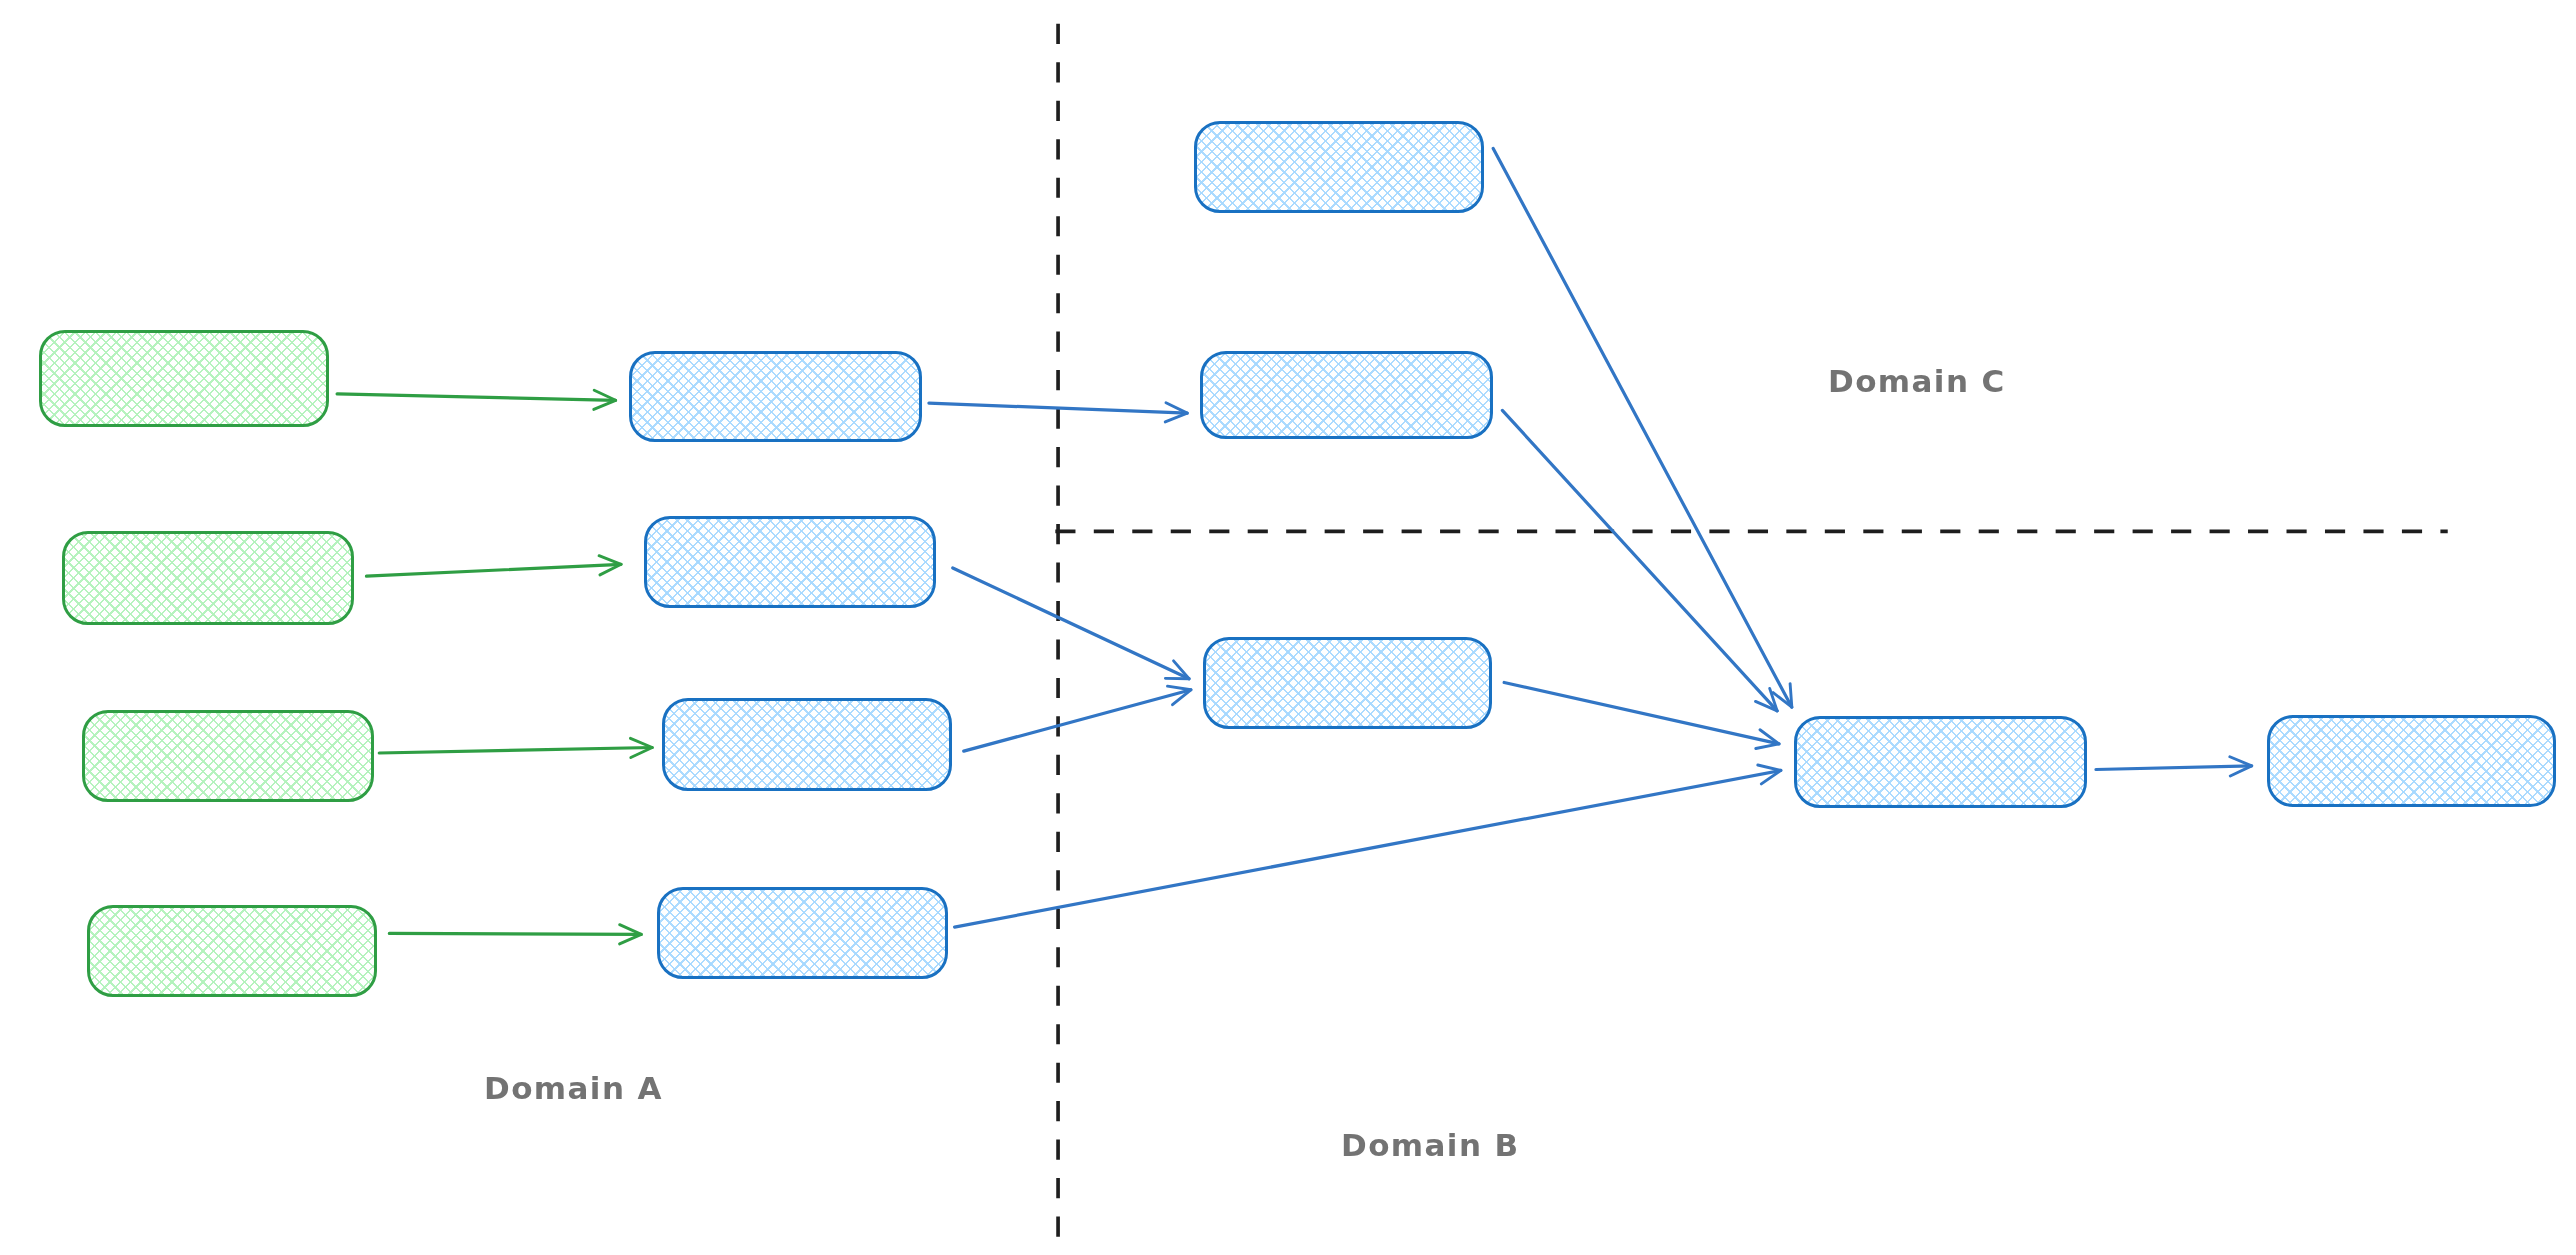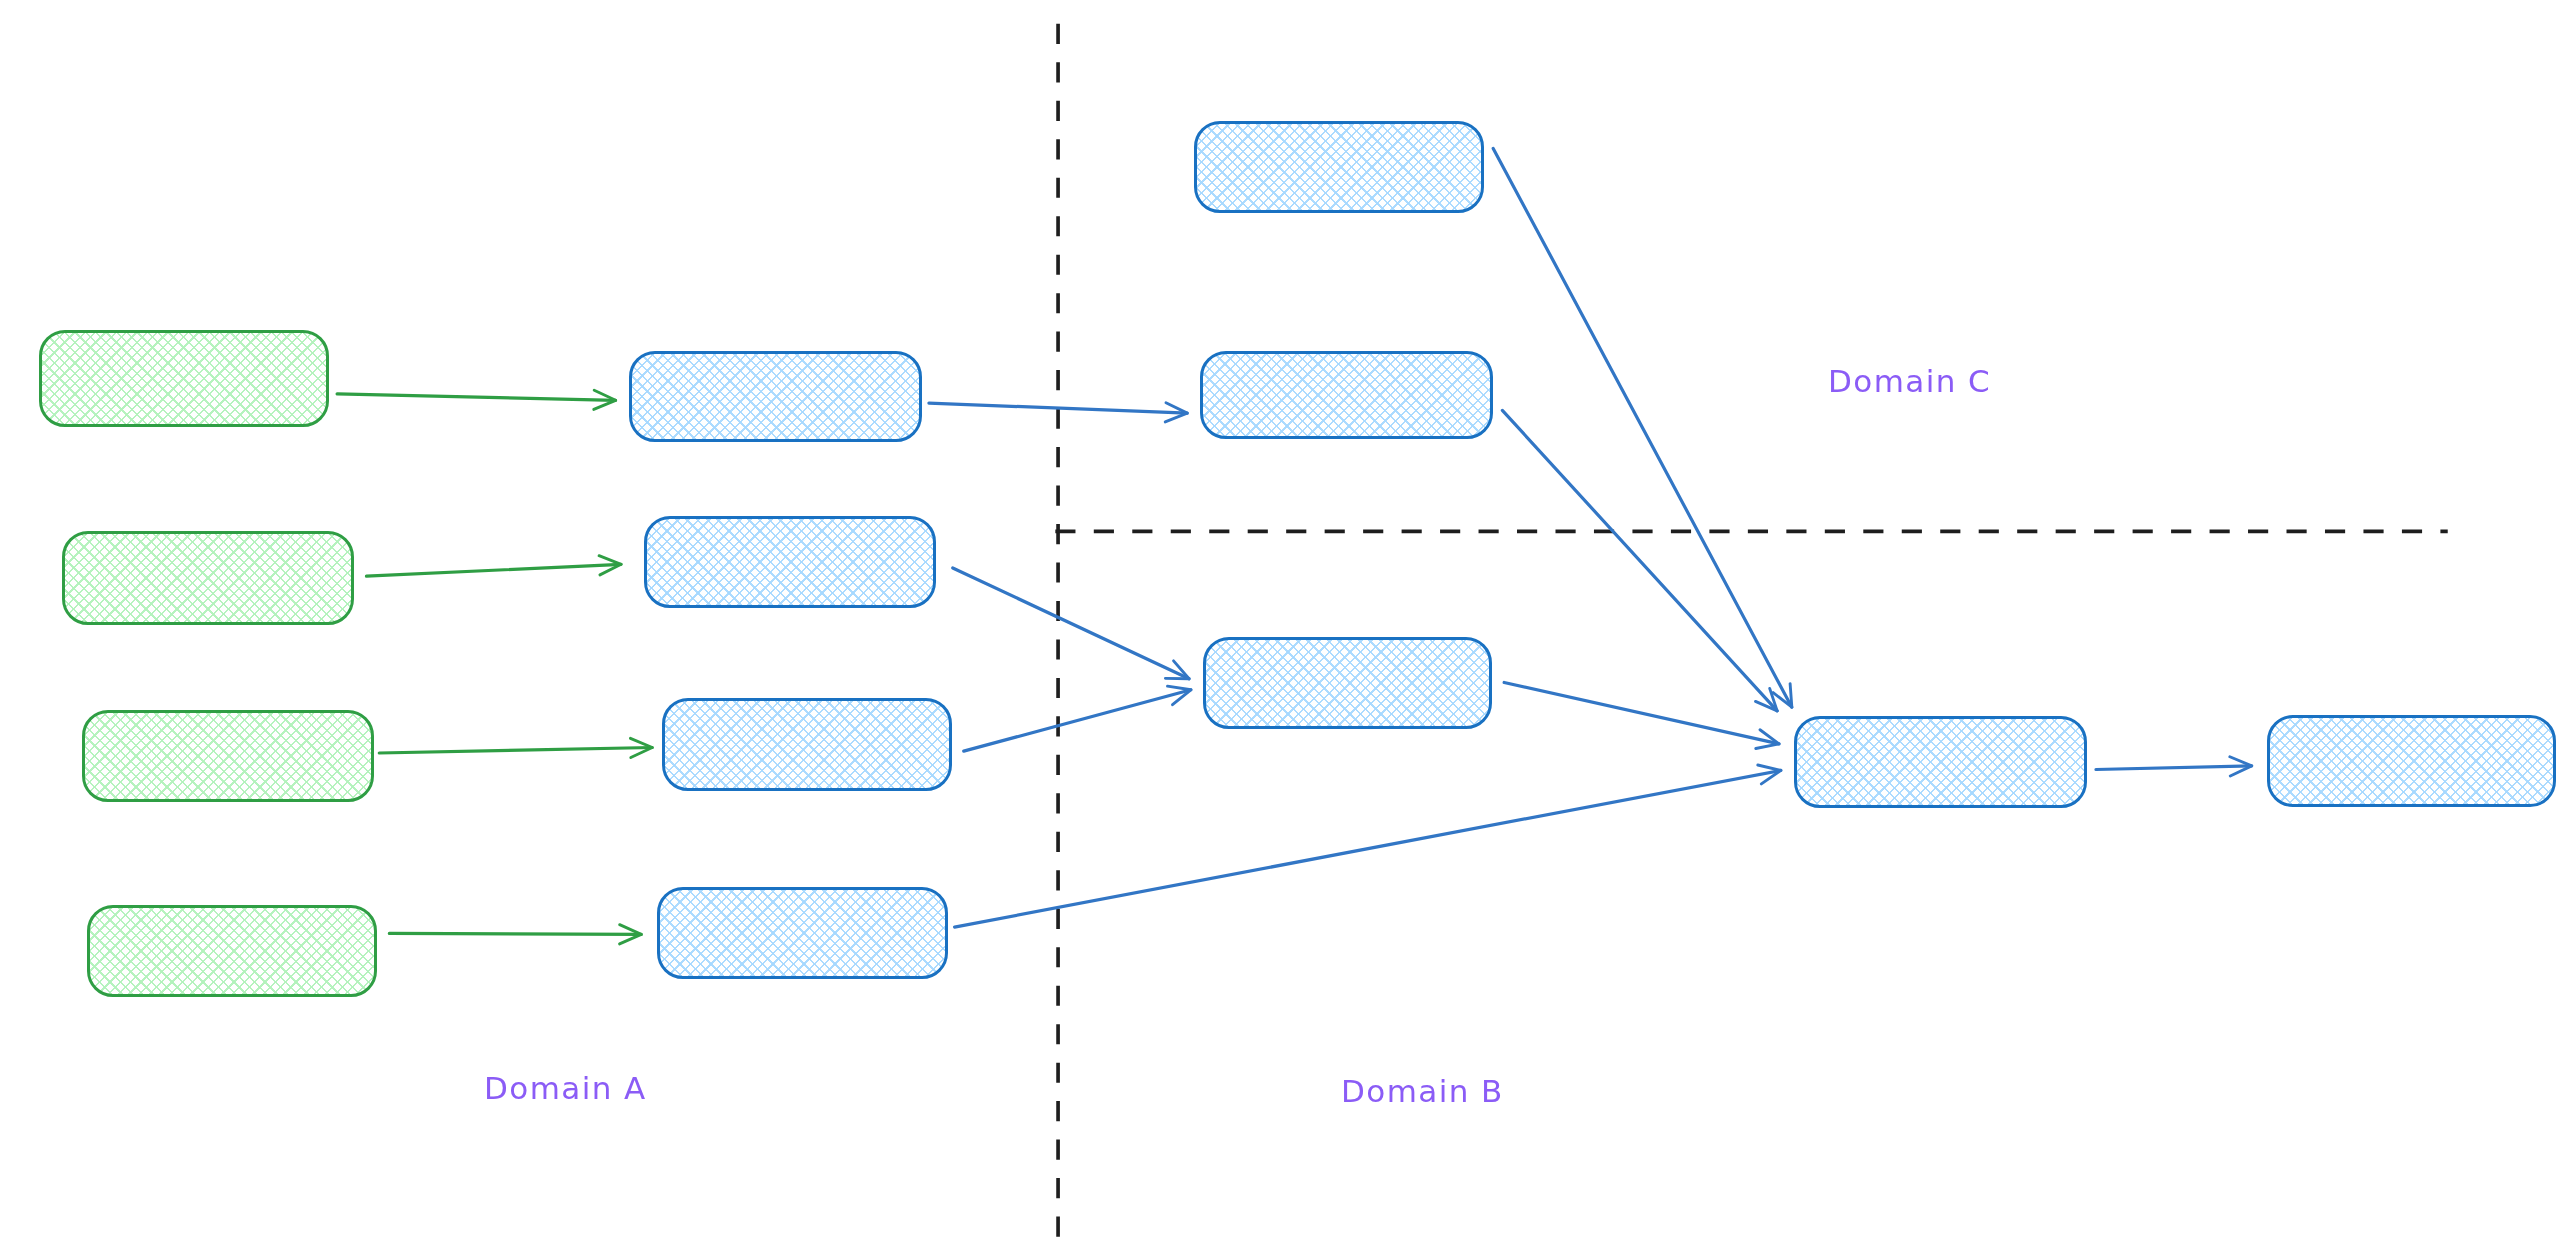--- a/index.html
+++ b/index.html
@@ -24,23 +24,23 @@
       repeating-linear-gradient(135deg, rgba(178,242,187,.95) 0 1.6px, transparent 1.6px 7.3px);
   }
   .node.blue{
     border-color:#1971c2;
     background-image:
       repeating-linear-gradient(45deg,  rgba(165,216,255,.92) 0 1.6px, transparent 1.6px 7.3px),
       repeating-linear-gradient(135deg, rgba(165,216,255,.92) 0 1.6px, transparent 1.6px 7.3px);
   }
   .dlabel{
     position:absolute;
-    color:#8b5cf6;
+    color:#737373;
     font-size:31px;
-    font-weight:400;
+    font-weight:700;
     letter-spacing:1.4px;
     white-space:nowrap;
   }
   svg#wires{position:absolute;left:0;top:0;pointer-events:none;}
 </style>
 </head>
 <body>
 
 <div id="canvas">
 
@@ -87,17 +87,17 @@
   <div class="node blue" style="left:657px; top:887px; width:291px; height:92px;"></div>
 
   <div class="node blue" style="left:1194px; top:121px; width:290px; height:92px;"></div>
   <div class="node blue" style="left:1200px; top:351px; width:293px; height:88px;"></div>
 
   <div class="node blue" style="left:1203px; top:637px; width:289px; height:92px;"></div>
   <div class="node blue" style="left:1794px; top:716px; width:293px; height:92px;"></div>
   <div class="node blue" style="left:2267px; top:715px; width:289px; height:92px;"></div>
 
   <div class="dlabel" style="left:484px;  top:1070px;">Domain A</div>
-  <div class="dlabel" style="left:1341px; top:1073px;text-align:right;">Domain B</div>
+  <div class="dlabel" style="left:1341px; top:1127px;text-align:right;">Domain B</div>
   <div class="dlabel" style="left:1828px; top:363px;">Domain C</div>
 
 </div>
 
 
 </body></html>

